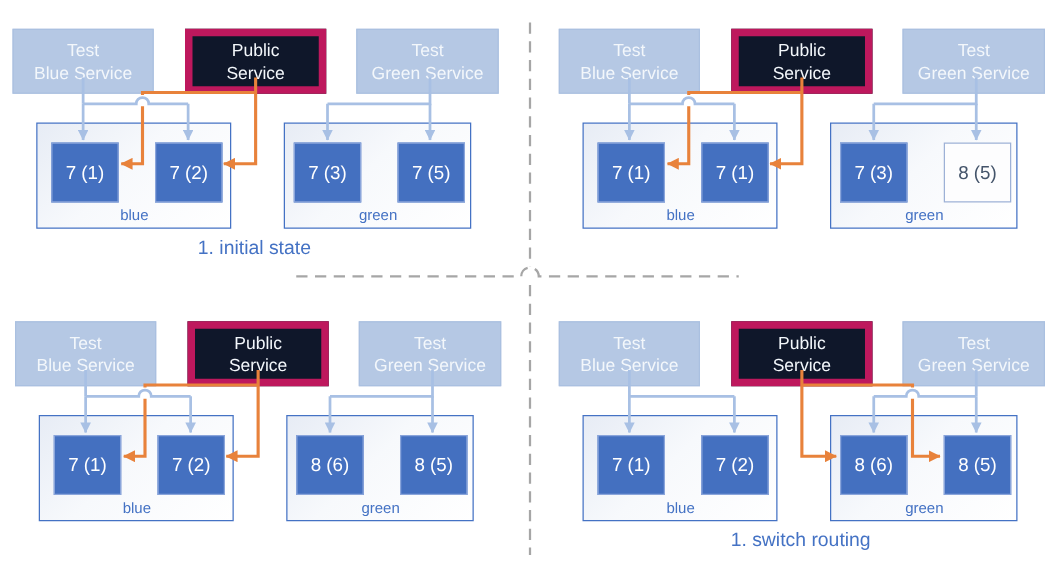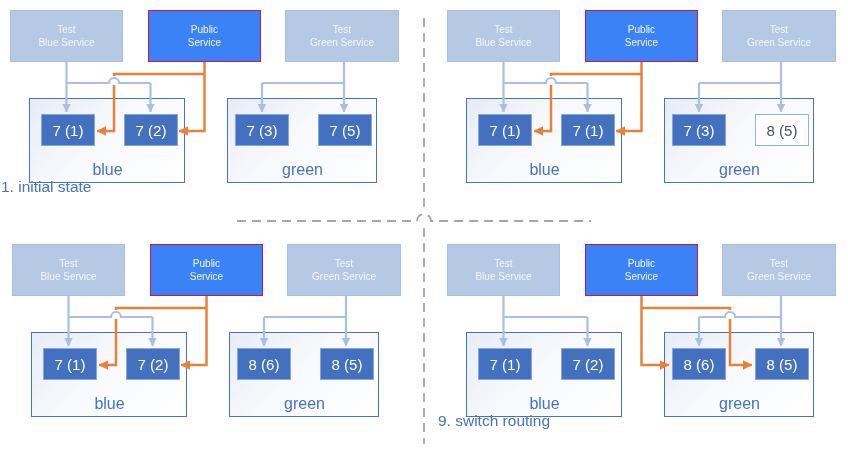--- a/index.html
+++ b/index.html
@@ -1,33 +1,33 @@
 <!DOCTYPE html>
 <html><head>
 <meta charset="utf-8">
 <style>
   html,body{margin:0;padding:0;background:#fff;}
   .stage{position:relative;width:848px;height:456px;background:#fff;overflow:hidden;
          font-family:"Liberation Sans",sans-serif;}
   .panel{position:absolute;width:412px;height:225px;}
-  .svc{position:absolute;top:10px;width:113px;height:52px;box-sizing:border-box;
+  .svc{position:absolute;top:23px;width:113px;height:52px;box-sizing:border-box;
        display:flex;align-items:center;justify-content:center;text-align:center;
-       white-space:pre-line;font-size:10px;line-height:1.3;}
+       white-space:pre-line;font-size:14px;line-height:1.3;}
   .svc-light{background:#B5C8E4;border:1px solid #AAC0E0;color:#F3F7FB;}
-  .svc-mid{background:#3b82f6;border:1px solid #be185d;color:#F3F7FB;}
+  .svc-mid{background:#0f172a;border:6px solid #be185d;color:#F3F7FB;}
   .env{position:absolute;top:98px;height:85px;box-sizing:border-box;
        border:1.3px solid #4472C4;
        background:linear-gradient(135deg,#E7ECF5 0%,#F7F9FC 45%,#FFFFFF 100%);}
   .env-label{position:absolute;left:1px;right:0;bottom:3px;text-align:center;
-             color:#4472C4;font-size:16px;}
-  .pod{position:absolute;top:114px;width:54px;height:32px;box-sizing:border-box;
+             color:#4472C4;font-size:12px;}
+  .pod{position:absolute;top:114px;width:54px;height:48px;box-sizing:border-box;
        display:flex;align-items:center;justify-content:center;
        background:#4470C0;border:1px solid #8AA5DB;color:#FFFFFF;font-size:15px;}
   .pod--outline{background:#FDFDFE;border:1px solid #9DB1D6;color:#44546A;}
-  .caption{position:absolute;top:178px;left:1px;width:405px;
+  .caption{position:absolute;top:190px;left:1px;width:405px;text-align:center;
            color:#4472C4;font-size:15.5px;}
   svg.overlay{position:absolute;left:0;top:0;pointer-events:none;}
   .co{fill:none;stroke:#E8823B;stroke-width:2.5;}
   .cb{fill:none;stroke:#A8C0E4;stroke-width:2.2;}
   .mask{fill:#FFFFFF;stroke:none;}
   .dash{fill:none;stroke:#A6A6A6;stroke-width:1.8;stroke-dasharray:9 6;}
 </style>
 </head>
 <body>
 
@@ -101,21 +101,21 @@
     <div class="env" style="left:29px;width:156px">
         <span class="env-label">blue</span>
       </div>
     <div class="env" style="left:227px;width:150px">
         <span class="env-label">green</span>
       </div>
     <div class="pod" style="left:41px">7 (1)</div>
     <div class="pod" style="left:124px">7 (2)</div>
     <div class="pod" style="left:235px">8 (6)</div>
     <div class="pod" style="left:318px">8 (5)</div>
-    <div class="caption">9. switch routing</div>
+    <div class="caption">1. switch routing</div>
   </section>
 
   <svg class="overlay" width="848" height="456" viewBox="0 0 848 456">
     <defs>
       <marker id="ab" viewBox="0 0 10 10" refX="9.5" refY="5" markerWidth="8.5" markerHeight="8.5" orient="auto" markerUnits="userSpaceOnUse">
           <path d="M0,0 L10,5 L0,10 Z" fill="#A8C0E4"></path>
         </marker>
       <marker id="ao" viewBox="0 0 10 10" refX="9.5" refY="5" markerWidth="9.5" markerHeight="9.5" orient="auto" markerUnits="userSpaceOnUse">
           <path d="M0,0 L10,5 L0,10 Z" fill="#E8823B"></path>
         </marker>

